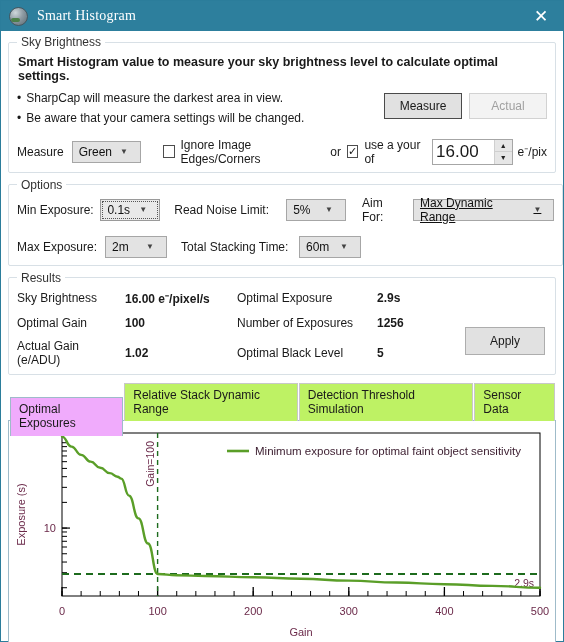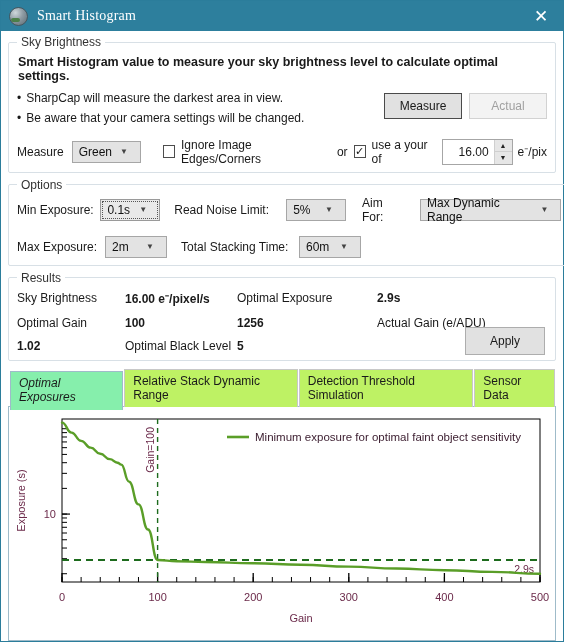--- a/index.html
+++ b/index.html
@@ -94,21 +94,21 @@
   .chk{
     width:13px;height:13px;border:1px solid #4d4d4d;background:#fff;
     display:inline-flex;align-items:center;justify-content:center;
     font-size:11px;line-height:1;color:#111;box-sizing:border-box;cursor:default;
   }
   .spin{
     display:inline-flex;align-items:stretch;border:1px solid #a6a6a6;background:#fff;height:26px;box-sizing:border-box;
   }
   .spin .val{
     width:46px;display:flex;align-items:center;justify-content:flex-end;
-    padding-right:5px;font-size:12px;
+    padding-right:15px;font-size:17px;
   }
   .spin .arrows{
     width:17px;display:flex;flex-direction:column;border-left:1px solid #cfcfcf;
   }
   .spin .arrows div{
     flex:1;background:#e6e6e6;display:flex;align-items:center;justify-content:center;
     font-size:7px;color:#222;cursor:default;
   }
   .spin .arrows div:first-child{border-bottom:1px solid #cfcfcf;}
   
@@ -122,21 +122,21 @@
     position:absolute;right:10px;top:42px;
   }
   
   .tabstrip{display:flex;align-items:flex-end;margin:2px 0 0 2px;position:relative;z-index:2;}
   .tab{
     background:#bef264;border:1px solid #c8c8c8;border-bottom:none;
     padding:4px 8px 5px 8px;font-size:12px;color:#1a1a1a;
     margin-right:1px;cursor:default;
   }
   .tab.active{
-    background:#86efac;border-color:#9fbbc9;position:relative;top:3px;padding-bottom:6px;font-style:italic;
+    background:#f0abfc;border-color:#9fbbc9;position:relative;top:15px;padding-bottom:6px;
   }
   .tabpanel{
     border:1px solid #9fbbc9;background:#ffffff;flex:1;position:relative;margin-top:-1px;
   }
   svg{display:block;}
 </style>
 </head>
 <body>
 
 <div class="window">
@@ -200,21 +200,21 @@
           <span class="caret">▼</span>
         </div>
 
         <span style="margin-left:14px;width:118px;">Read Noise Limit:</span>
         <div class="combo" style="width:62px;">
           <span>5%</span>
           <span class="caret">▼</span>
         </div>
 
         <span style="margin-left:16px;">Aim For:</span>
-        <div class="combo" style="width:148px;margin-left:15px;">
+        <div class="combo" style="width:148px;margin-left:8px;text-decoration:underline;">
           <span>Max Dynamic Range</span>
           <span class="caret">▼</span>
         </div>
       </div>
 
       <div class="row" style="margin-top:12px;">
         <span style="width:88px;">Max Exposure:</span>
         <div class="combo" style="width:62px;">
           <span>2m</span>
           <span class="caret">▼</span>
@@ -232,20 +232,21 @@
       <legend>Results</legend>
 
       <div class="res-grid">
         <span>Sky Brightness</span>
         <span class="v">16.00 e⁻/pixel/s</span>
         <span>Optimal Exposure</span>
         <span class="v">2.9s</span>
 
         <span>Optimal Gain</span>
         <span class="v">100</span>
+        <span>Number of Exposures</span>
         <span class="v">1256</span>
 
         <span>Actual Gain (e/ADU)</span>
         <span class="v">1.02</span>
         <span>Optimal Black Level</span>
         <span class="v">5</span>
       </div>
 
       <div class="apply-wrap">
         <div class="btn" style="min-width:80px;padding:6px 12px;">Apply</div>

